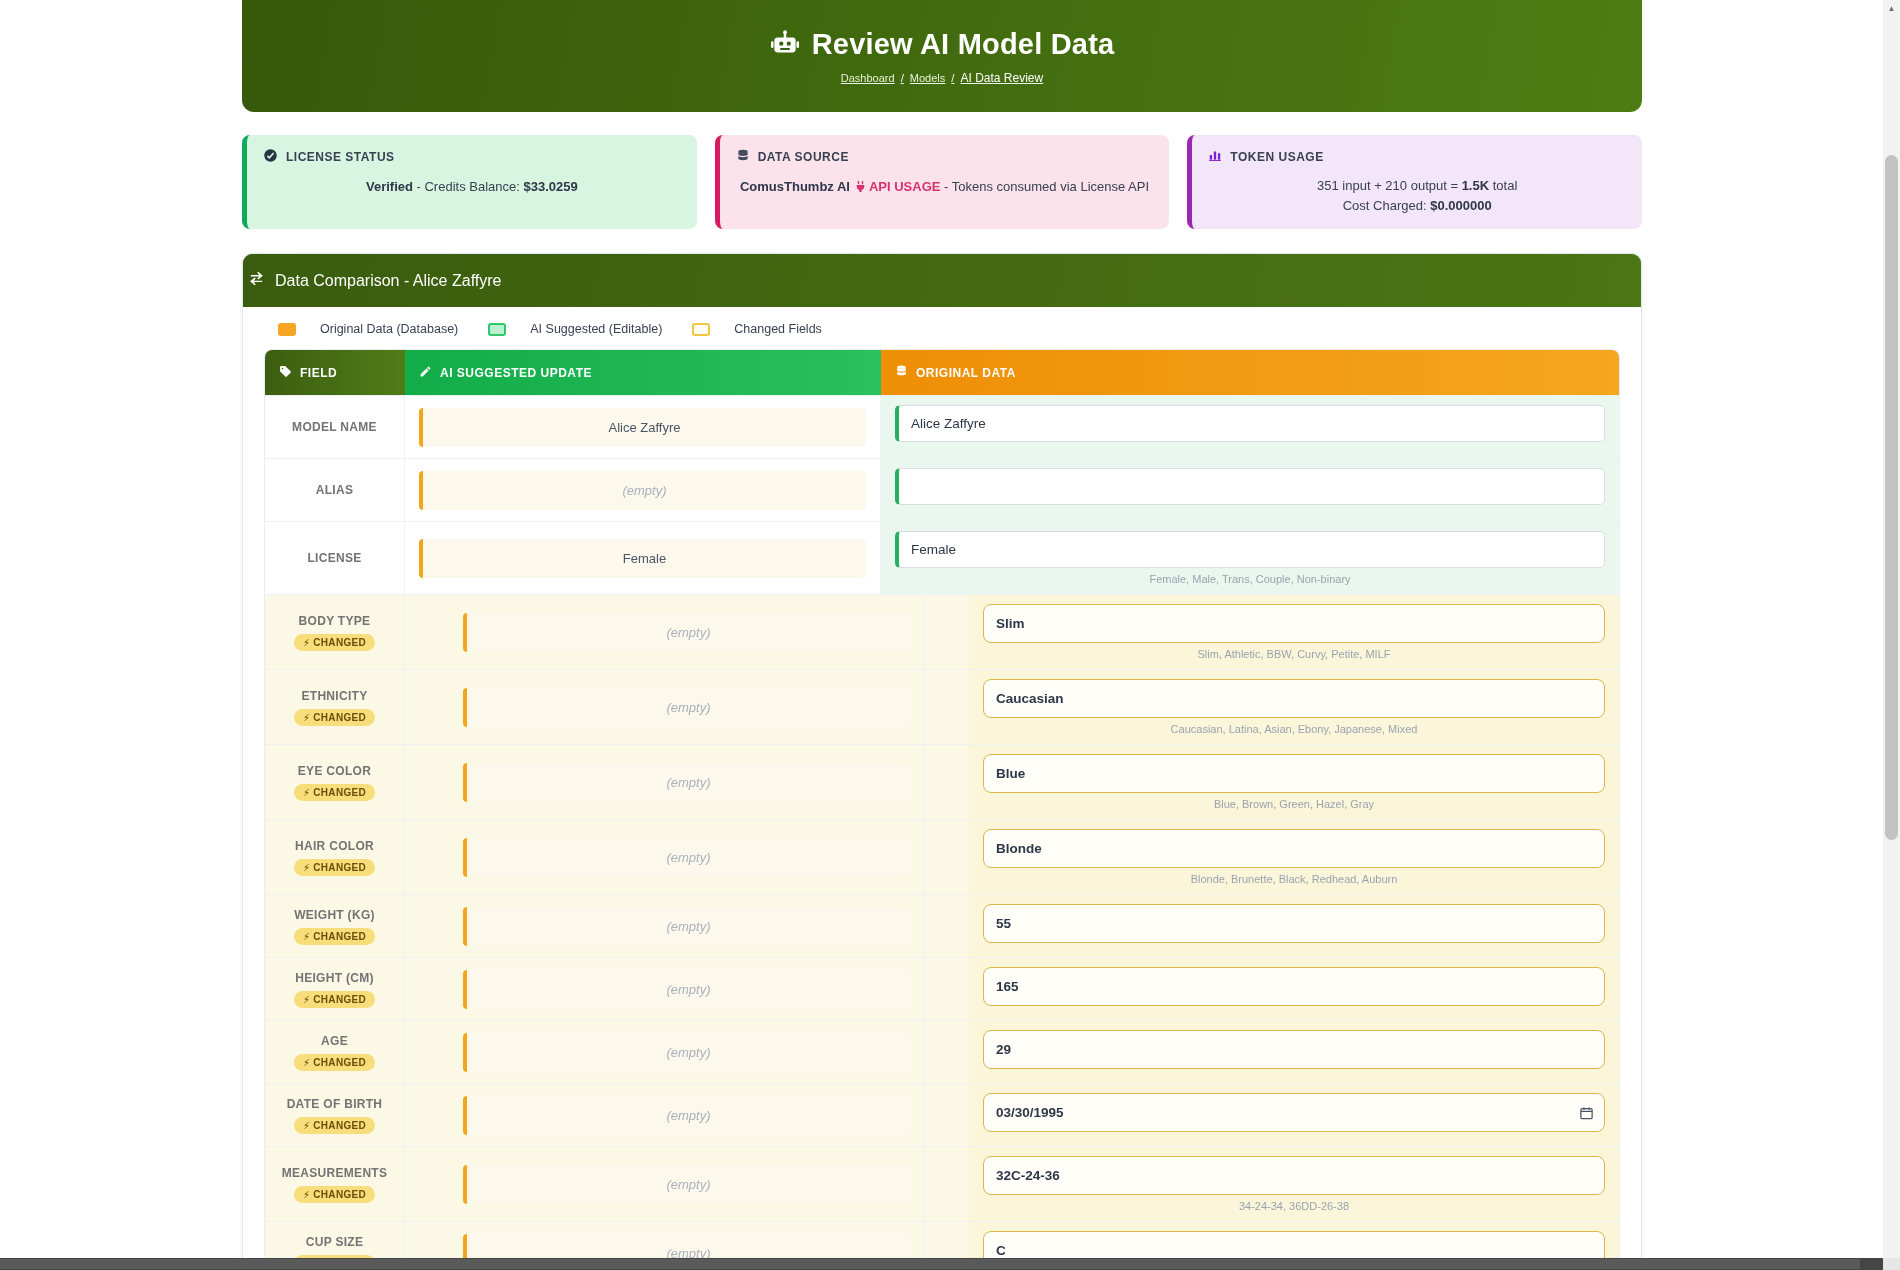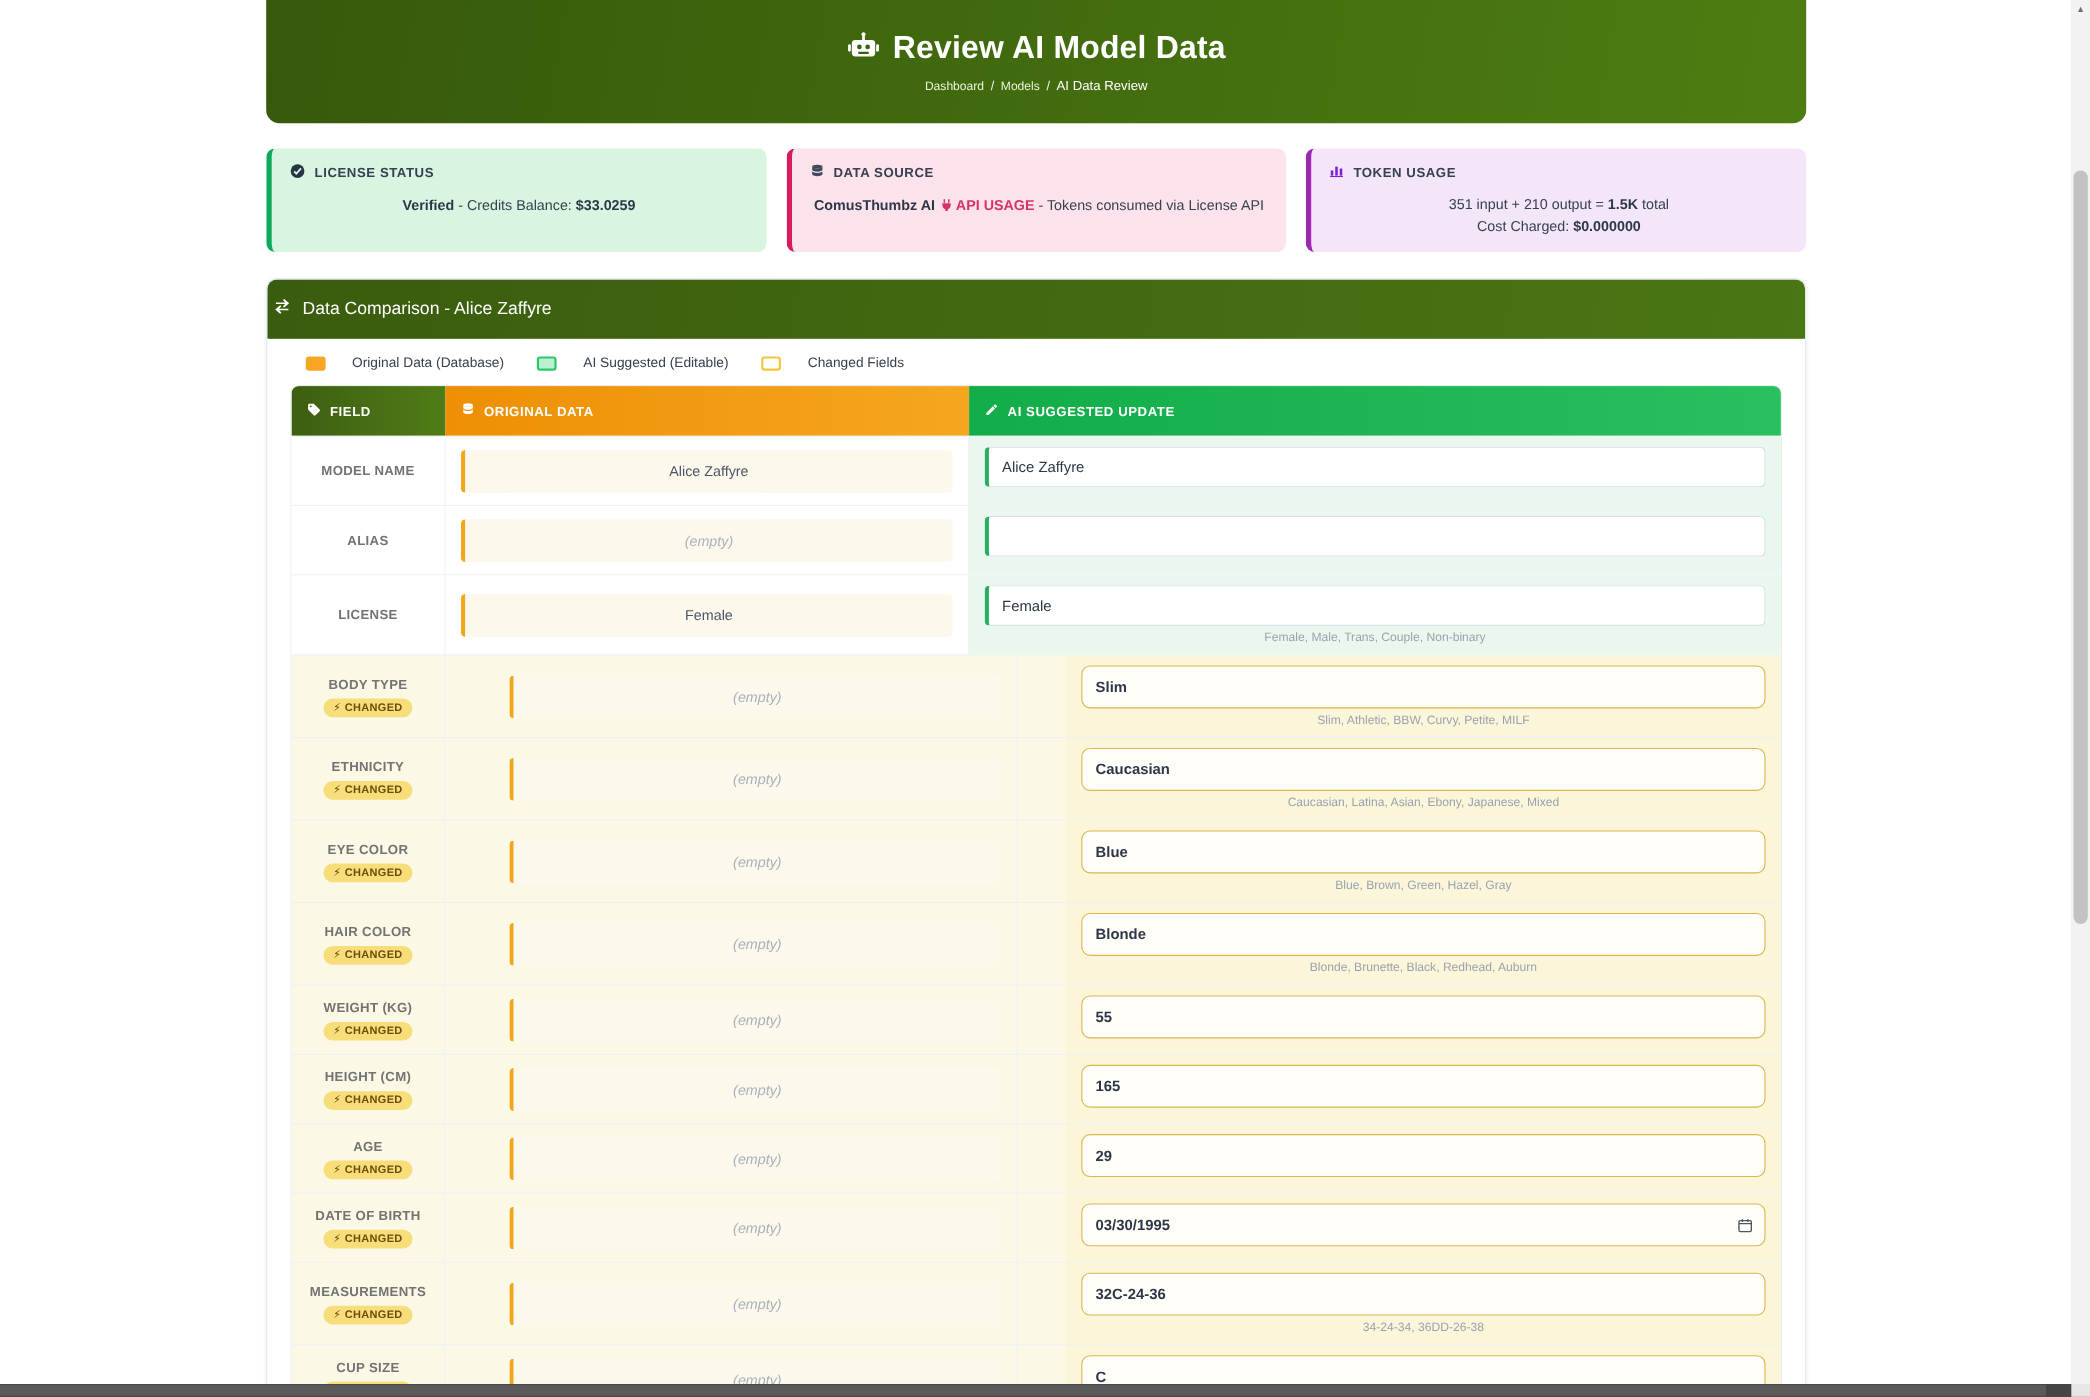--- a/index.html
+++ b/index.html
@@ -7,21 +7,21 @@
               font-family:"Liberation Sans","DejaVu Sans",sans-serif; color:#374151; }
 
   .content { width:1400px; margin-left:242px; }
 
   
   .page-header { height:112px; background:linear-gradient(100deg,#36590b,#4d7d12);
                  border-radius:0 0 12px 12px; color:#fff; display:flex; flex-direction:column;
                  align-items:center; justify-content:center; gap:9px; }
   .title-row { display:flex; align-items:center; gap:12px; }
   .title-row h1 { font-size:29px; font-weight:bold; letter-spacing:.2px; }
-  .breadcrumb { font-size:11.5px; color:rgba(255,255,255,.92); display:flex; gap:6px; align-items:flex-end; }
+  .breadcrumb { font-size:11.5px; color:rgba(255,255,255,.92); display:flex; gap:6px; align-items:center;text-decoration:underline; }
   .breadcrumb a { color:#e9f3db; text-decoration:none; font-size:11px; }
   .breadcrumb .current { color:#fff; font-size:12px; }
 
   
   .cards { display:flex; gap:18px; margin-top:23px; }
   .card { flex:1; border-radius:8px; padding:13px 16px; min-height:94px; }
   .card.license { background:#d8f5e1; border-left:5px solid #0ea95c; }
   .card.source  { background:#fbe2eb; border-left:5px solid #d81b60; }
   .card.tokens  { background:#f3e6f8; border-left:5px solid #9c27b0; }
   .card-label { display:flex; align-items:center; gap:8px; font-size:12px; font-weight:bold;
@@ -199,34 +199,34 @@
       </div>
 
       <div class="table">
         <div class="thead">
           <div class="hcell field">
             <span><svg width="13" height="13" viewBox="0 0 24 24" fill="#fff">
                   <path d="M21.4 11.6l-9-9C12 2.2 11.5 2 11 2H4c-1.1 0-2 .9-2 2v7c0 .5.2 1 .6 1.4l9 9c.8.8 2 .8 2.8 0l7-7c.8-.8.8-2 0-2.8zM6.5 8C5.7 8 5 7.3 5 6.5S5.7 5 6.5 5 8 5.7 8 6.5 7.3 8 6.5 8z"></path>
                 </svg></span>
             <span>FIELD</span>
           </div>
+          <div class="hcell ai">
+            <span><svg width="13" height="13" viewBox="0 0 24 24" fill="#fff">
+                  <path d="M3 17.25V21h3.75L17.8 9.94l-3.75-3.75L3 17.25zM20.7 7.04c.4-.4.4-1.02 0-1.42l-2.34-2.34c-.4-.4-1.02-.4-1.42 0l-1.83 1.83 3.75 3.75 1.84-1.82z"></path>
+                </svg></span>
+            <span>AI SUGGESTED UPDATE</span>
+          </div>
           <div class="hcell original">
             <span><svg width="13" height="14" viewBox="0 0 24 24" fill="#fff">
                   <ellipse cx="12" cy="5" rx="8" ry="3"></ellipse>
                   <path d="M4 5v5c0 1.7 3.6 3 8 3s8-1.3 8-3V5c0 1.7-3.6 3-8 3S4 6.7 4 5z"></path>
                   <path d="M4 12v5c0 1.7 3.6 3 8 3s8-1.3 8-3v-5c0 1.7-3.6 3-8 3s-8-1.3-8-3z"></path>
                 </svg></span>
             <span>ORIGINAL DATA</span>
           </div>
-          <div class="hcell ai">
-            <span><svg width="13" height="13" viewBox="0 0 24 24" fill="#fff">
-                  <path d="M3 17.25V21h3.75L17.8 9.94l-3.75-3.75L3 17.25zM20.7 7.04c.4-.4.4-1.02 0-1.42l-2.34-2.34c-.4-.4-1.02-.4-1.42 0l-1.83 1.83 3.75 3.75 1.84-1.82z"></path>
-                </svg></span>
-            <span>AI SUGGESTED UPDATE</span>
-          </div>
         </div>
         <div>
             <div class="trow">
               <div class="cell field-cell">
                 <div class="field-label">MODEL NAME</div>
               </div>
               <div class="cell orig-cell">
                 <div class="orig-box">Alice Zaffyre</div>
               </div>
               <div class="cell ai-cell">

